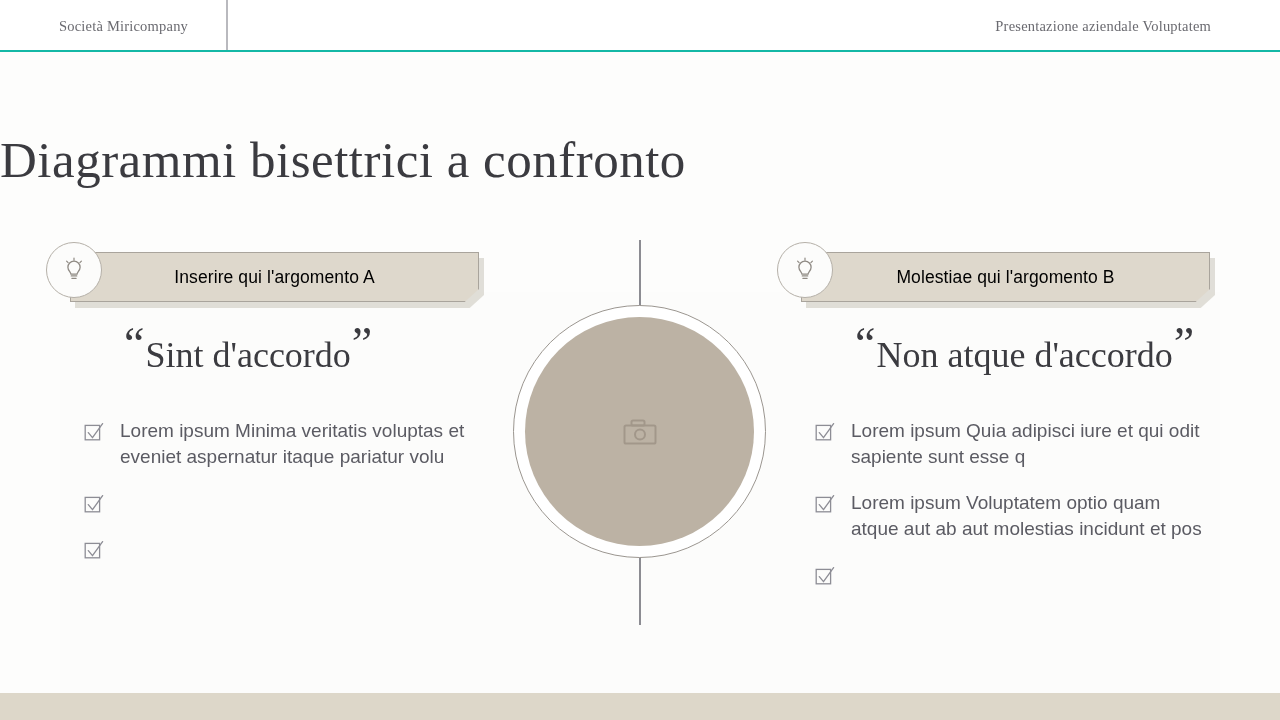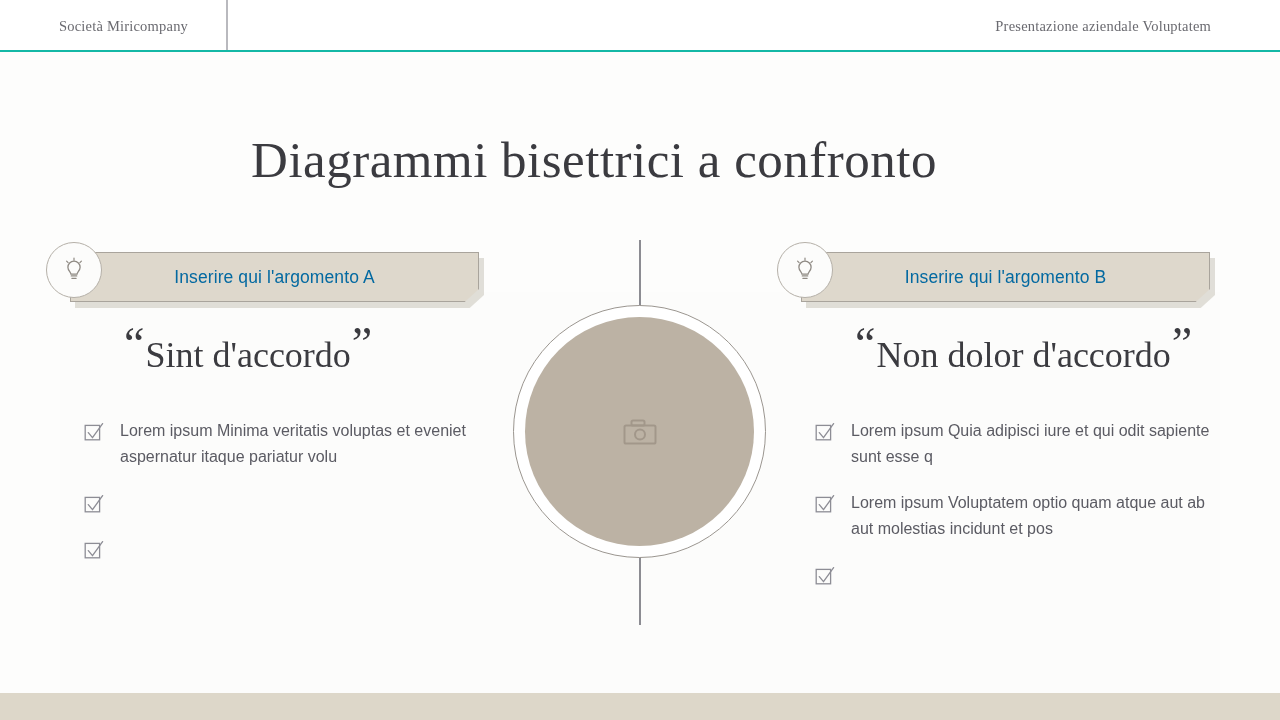--- a/index.html
+++ b/index.html
@@ -65,21 +65,21 @@
     width: 1160px;
     height: 428px;
     background: #fcfcfb;
   }
 
   
   .slide-title {
     position: absolute;
     left: 0; top: 126px;
     width: 1188px;
-    text-align: center;
+    text-align: left;
     font-family: "Liberation Serif", serif;
     font-size: 51px;
     font-weight: 400;
     color: #3b3b40;
     letter-spacing: 0.5px;
     line-height: 68px;
     white-space: nowrap;
   }
 
   
@@ -112,21 +112,21 @@
   }
   .banner-label {
     position: absolute;
     left: 0; top: 0;
     width: 100%;
     height: 50px;
     display: flex;
     align-items: center;
     justify-content: center;
     font-size: 17.5px;
-    color: #0369a1;
+    color: #000000;
     letter-spacing: 0.1px;
     white-space: nowrap;
   }
   .bulb-circle {
     position: absolute;
     top: -10px;
     left: -24px;
     width: 56px;
     height: 56px;
     border-radius: 50%;
@@ -217,21 +217,21 @@
   }
   .bullet-icon {
     flex: 0 0 auto;
     width: 20px;
     height: 22px;
     margin-right: 16px;
     margin-top: 4px;
   }
   .bullet-icon svg { display: block; }
   .bullet-text {
-    font-size: 16px;
+    font-size: 19px;
     line-height: 26px;
     color: #5b5b63;
     width: 360px;
   }
 
   
   .footer {
     position: absolute;
     left: 0;
     top: 693px;
@@ -314,35 +314,35 @@
           <rect x="1.2" y="3.4" width="14.4" height="14.4" stroke="#8d8d95" stroke-width="1.3"></rect>
           <path d="M4.3 10.6l4.2 5.1L18.6 1.6" stroke="#8d8d95" stroke-width="1.3" stroke-linecap="round" stroke-linejoin="round"></path>
         </svg>
       </span>
     </div>
   </div>
 
   <div class="banner banner-b">
     <div class="banner-shadow"></div>
     <div class="banner-body"></div>
-    <div class="banner-label">Inserire qui l'argomento B</div>
+    <div class="banner-label">Molestiae qui l'argomento B</div>
     <div class="bulb-circle">
       <span>
         <svg width="26" height="28" viewBox="0 0 26 28" fill="none">
           <path d="M13 5.2c-3.5 0-6.1 2.7-6.1 6 0 2.2 1.1 3.6 2 4.7.6.8 1.1 1.4 1.1 2.3h6c0-.9.5-1.5 1.1-2.3.9-1.1 2-2.5 2-4.7 0-3.3-2.6-6-6.1-6z" stroke="#8f8a84" stroke-width="1.3"></path>
           <path d="M10.3 19.9h5.4M10.9 22.3h4.2" stroke="#8f8a84" stroke-width="1.3" stroke-linecap="round"></path>
           <path d="M13 2v2.2M5.6 5.1l1.5 1.5M20.4 5.1l-1.5 1.5" stroke="#8f8a84" stroke-width="1.2" stroke-linecap="round"></path>
         </svg>
       </span>
     </div>
   </div>
 
   <div class="quote quote-b">
     <span class="qmark qmark-open">“</span>
-    <span>Non dolor d'accordo</span>
+    <span>Non atque d'accordo</span>
     <span class="qmark qmark-close">”</span>
   </div>
 
   <div class="bullets bullets-b">
     <div class="bullet-row">
       <span class="bullet-icon">
         <svg width="20" height="21" viewBox="0 0 20 21" fill="none">
           <rect x="1.2" y="3.4" width="14.4" height="14.4" stroke="#8d8d95" stroke-width="1.3"></rect>
           <path d="M4.3 10.6l4.2 5.1L18.6 1.6" stroke="#8d8d95" stroke-width="1.3" stroke-linecap="round" stroke-linejoin="round"></path>
         </svg>

